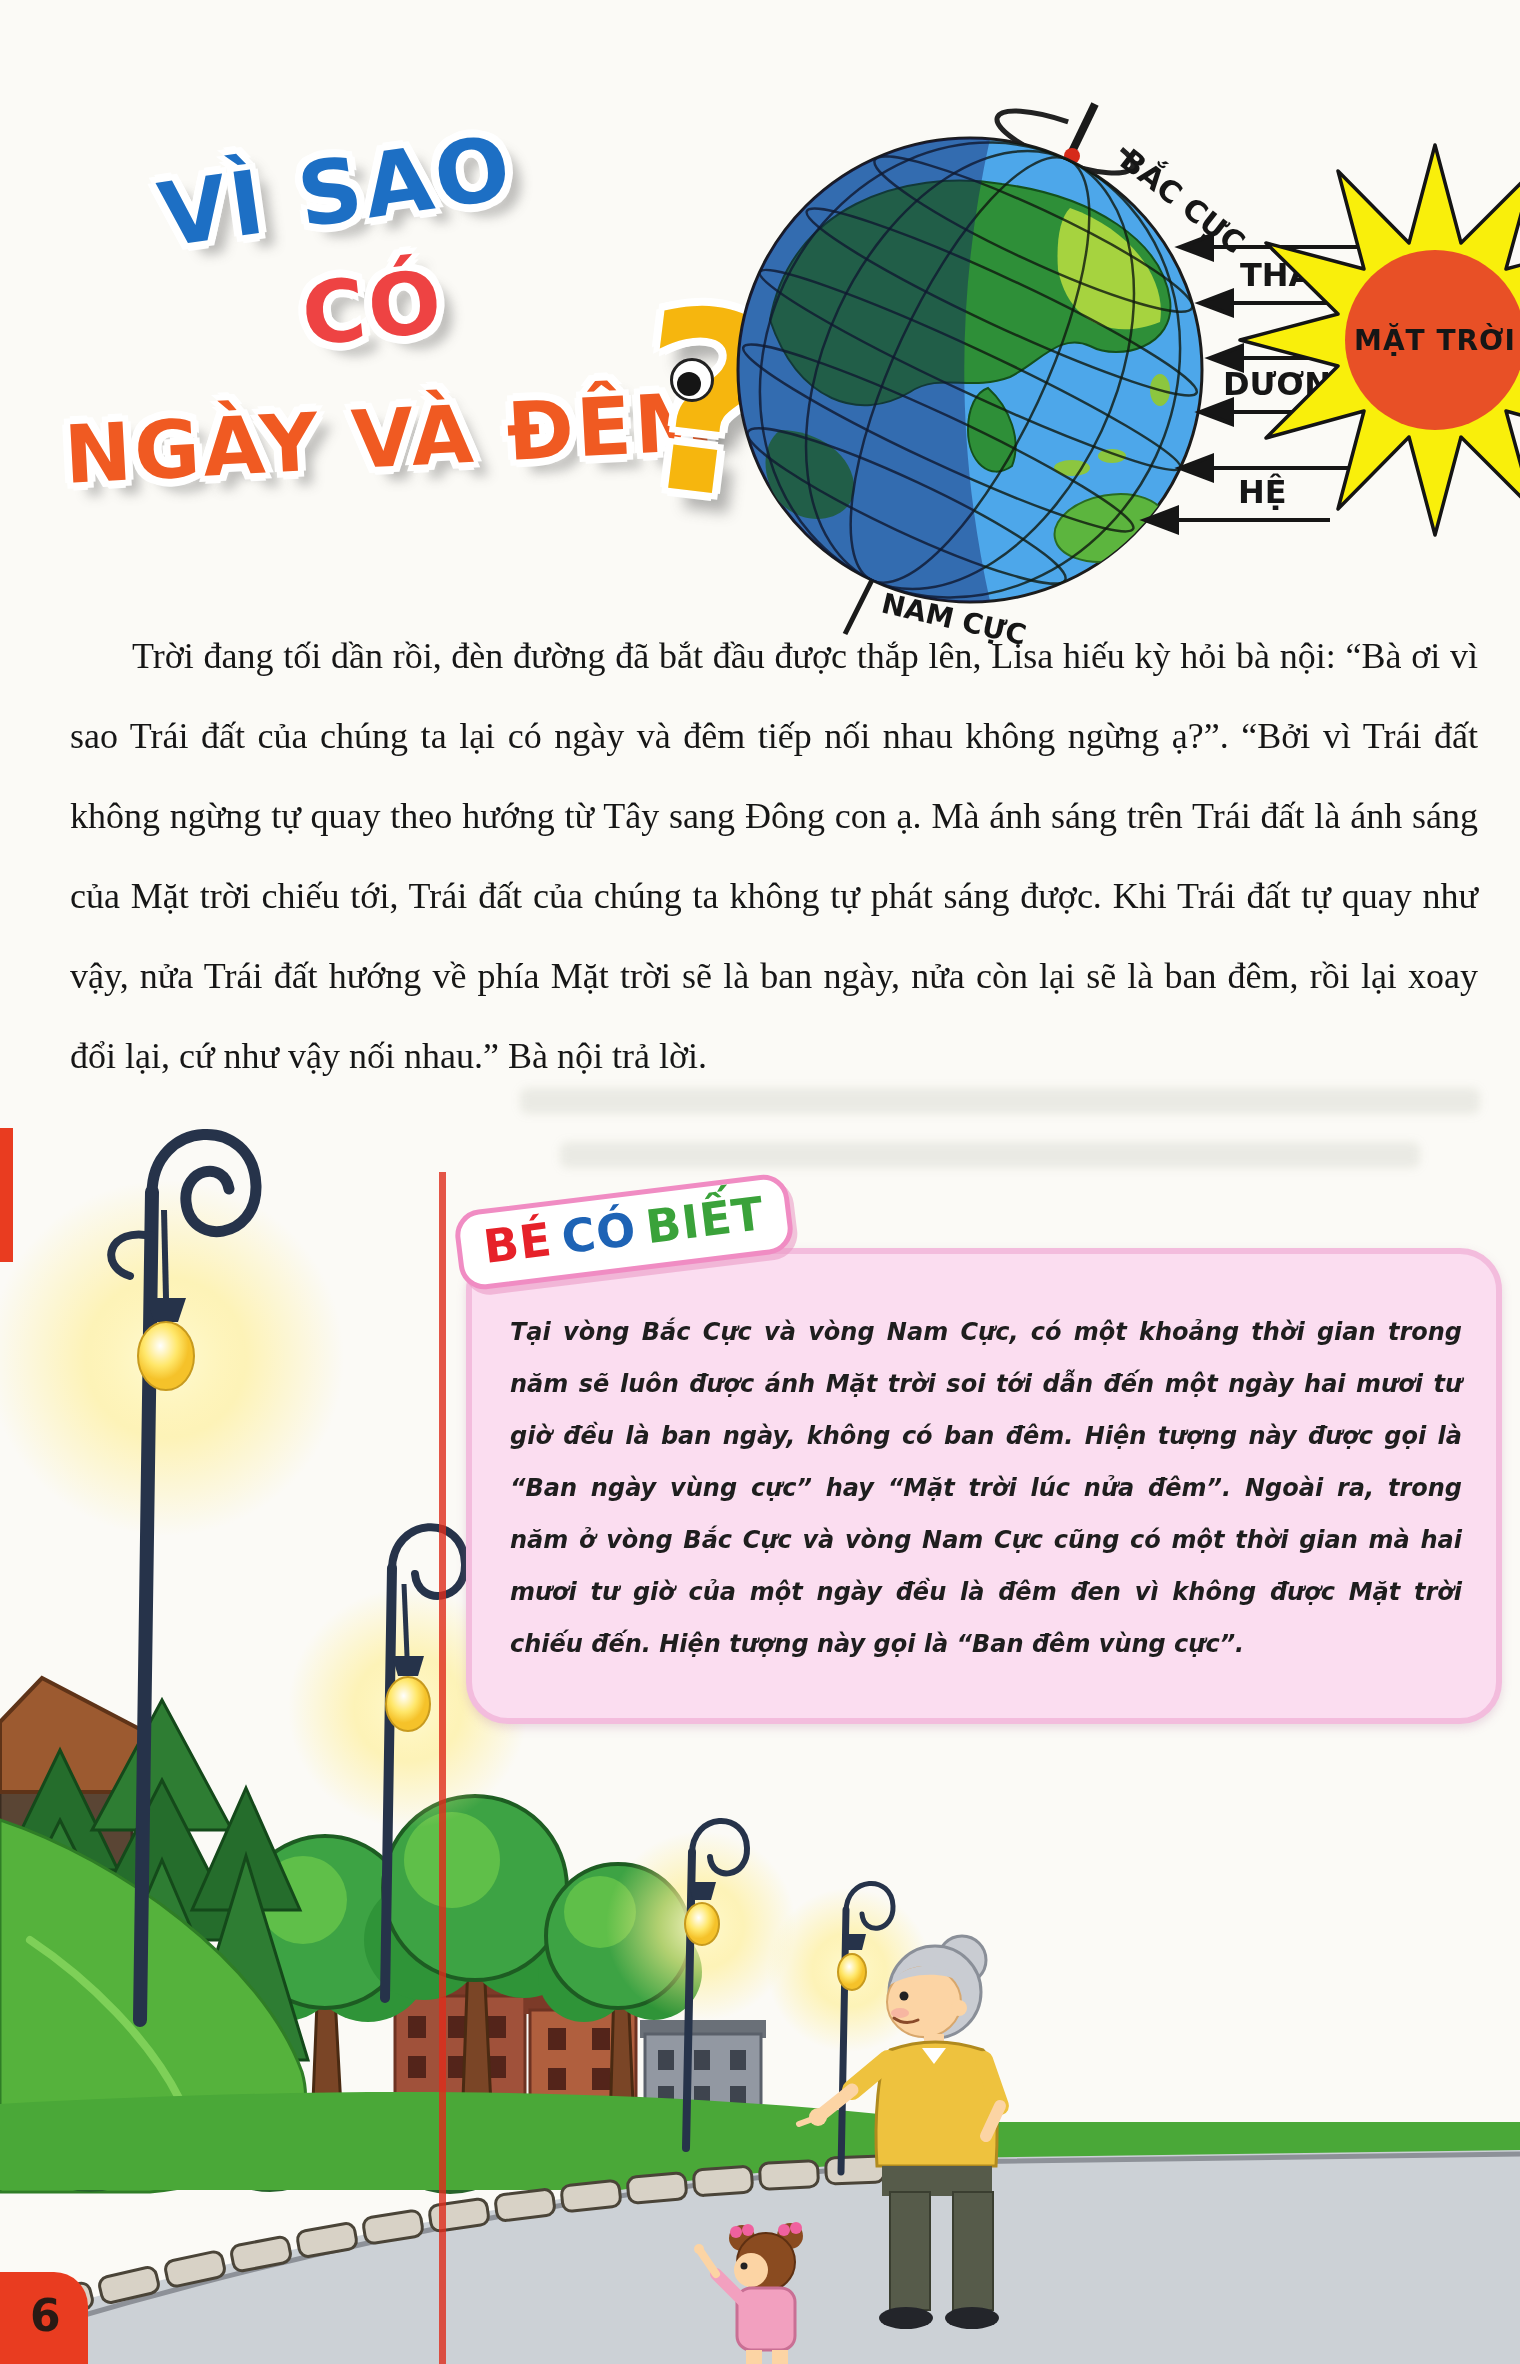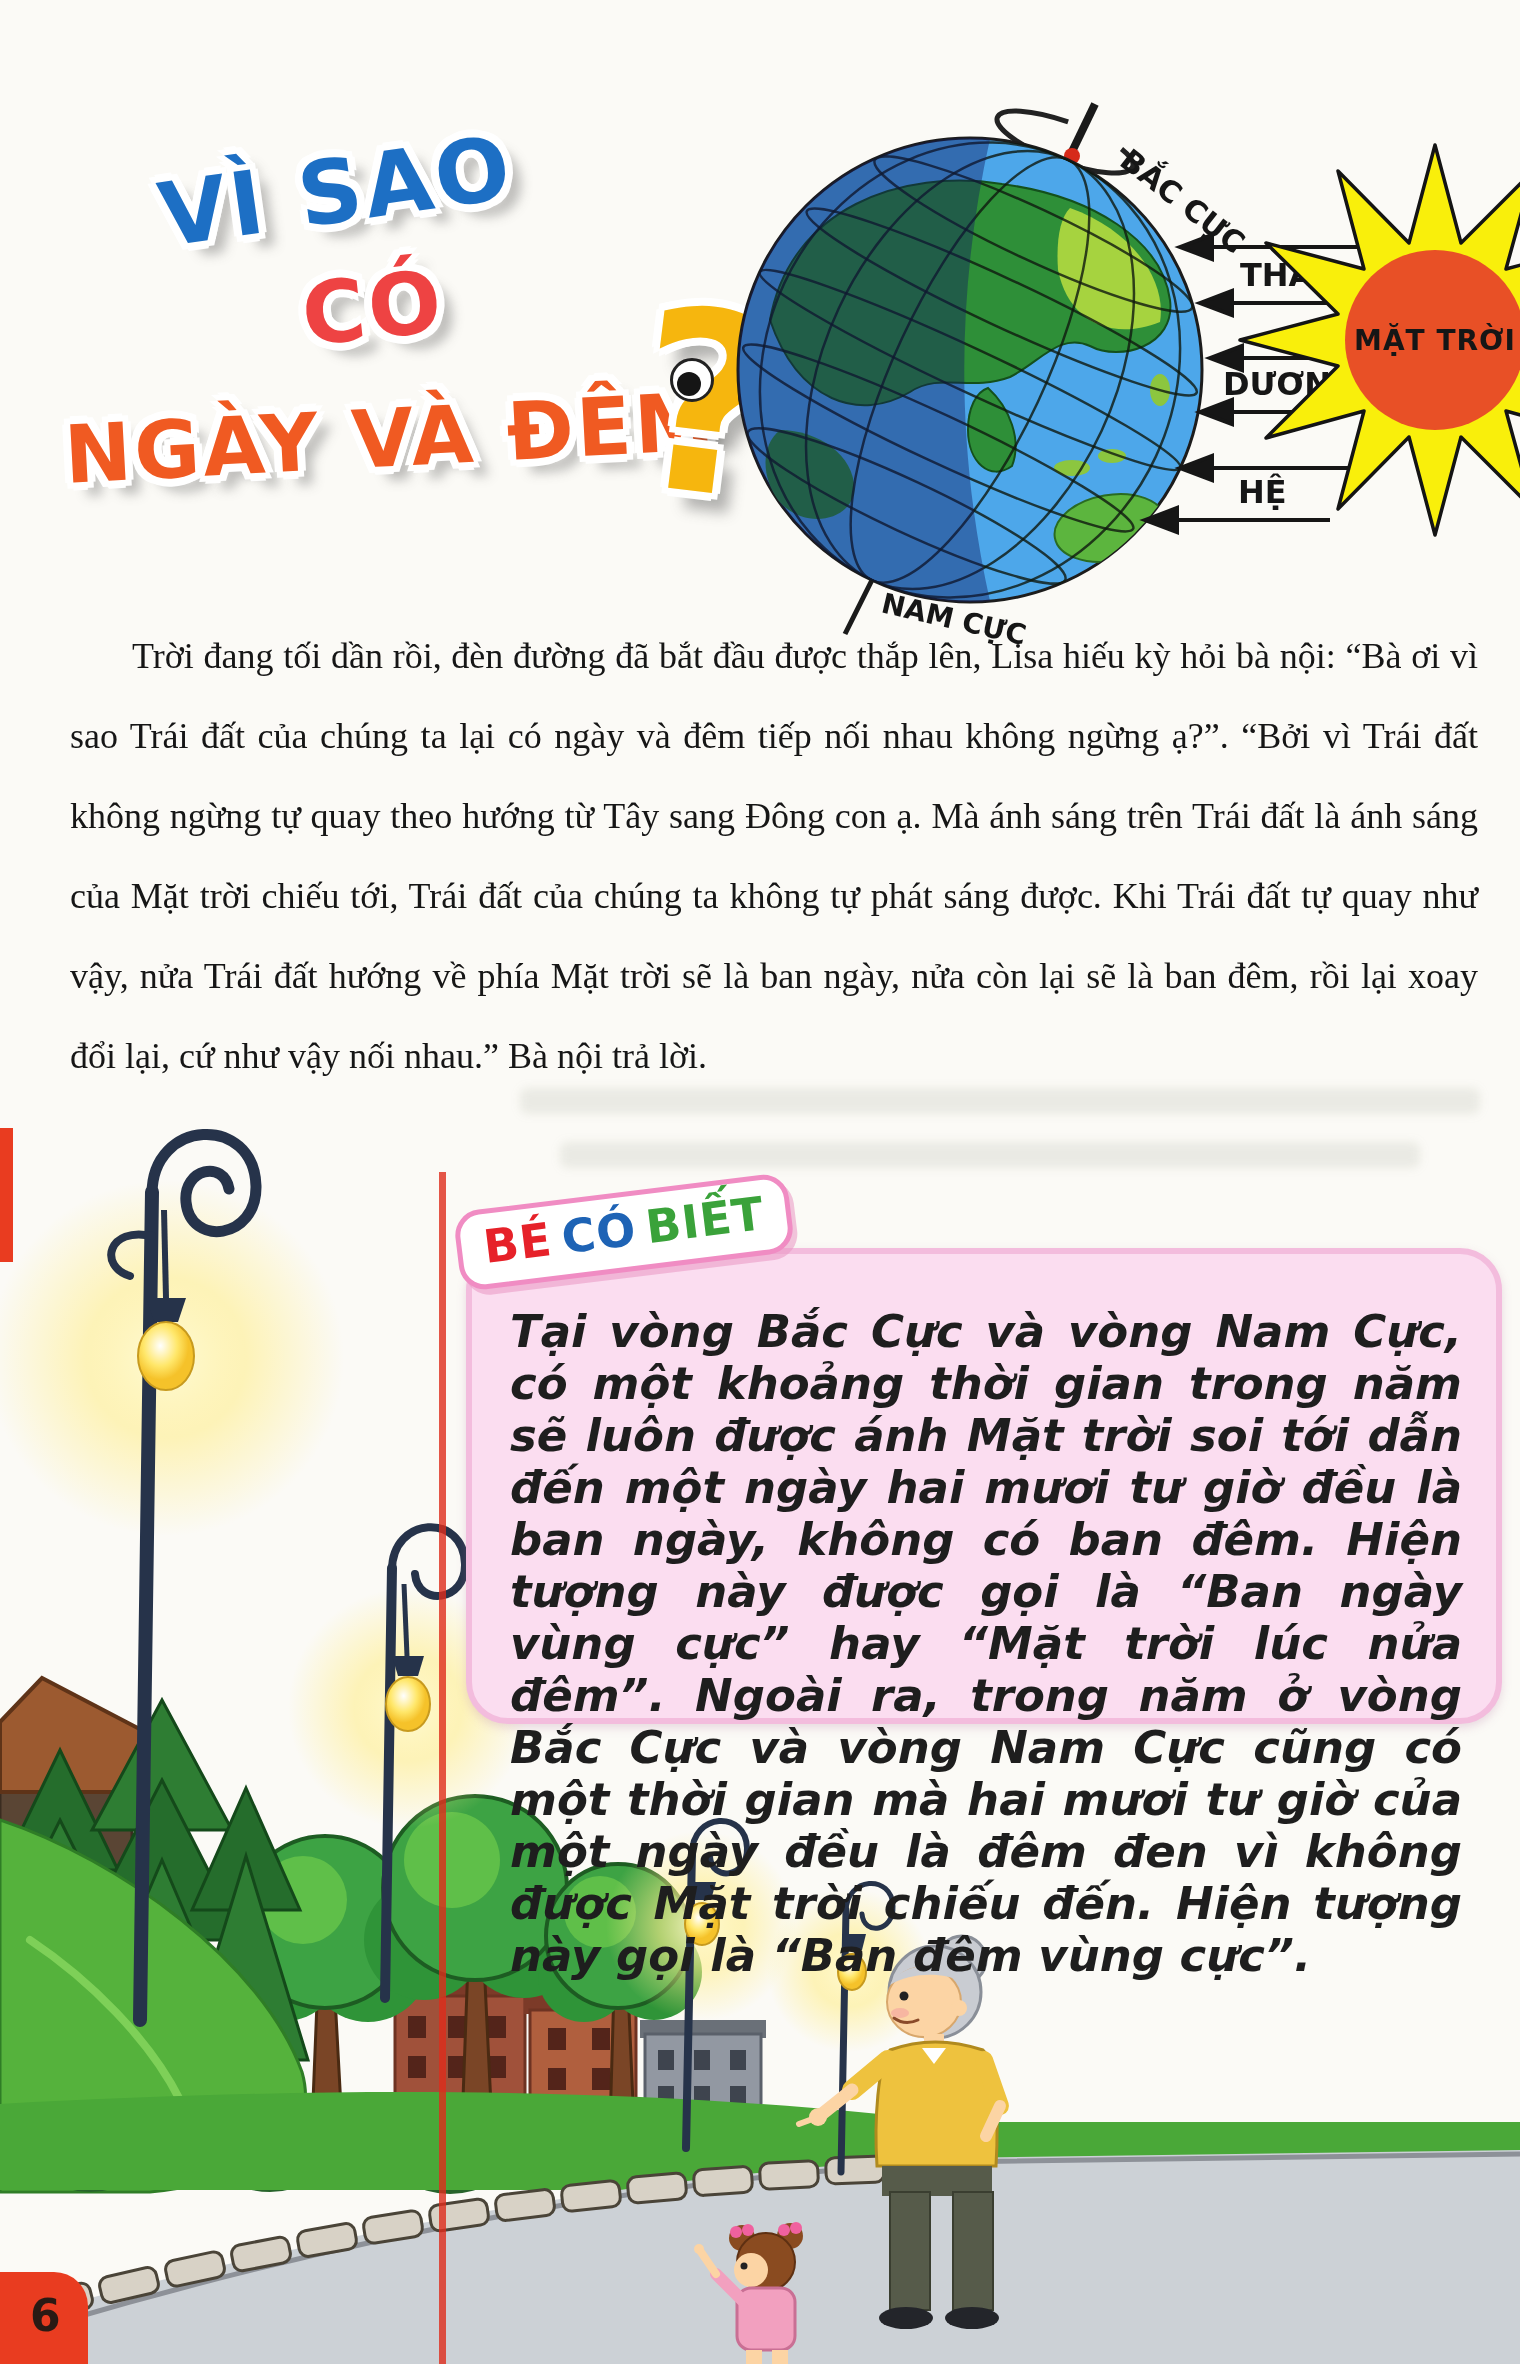--- a/index.html
+++ b/index.html
@@ -49,21 +49,21 @@
   
   .red-rule{position:absolute;left:439px;top:1172px;width:7px;height:1192px;
     background:rgba(223,44,28,.8);z-index:2;}
   .red-edge{position:absolute;left:0;top:1128px;width:13px;height:134px;background:#e93c20;z-index:2;}
 
   
   .factbox{position:absolute;left:466px;top:1248px;width:1036px;height:476px;z-index:5;
     background:#fbddf0;border:6px solid #f3bcdd;border-radius:42px;box-sizing:border-box;
     box-shadow:0 4px 10px rgba(180,120,160,.25);}
   .factbox-text{position:absolute;left:38px;right:34px;top:52px;
-    font-size:45px;line-height:52px;font-weight:bold;font-style:italic;color:#1e1e1e;
+    font-size:24px;line-height:52px;font-weight:bold;font-style:italic;color:#1e1e1e;
     text-align:justify;}
   .badge{position:absolute;left:-16px;top:-62px;z-index:6;transform:rotate(-7deg);
     background:#fff;border:5px solid #f08cc3;border-radius:26px;padding:6px 22px 10px 22px;
     box-shadow:4px 6px 0 rgba(233,150,195,.55);white-space:nowrap;}
   .badge span{font-size:46px;font-weight:bold;letter-spacing:1px;
     text-shadow:2px 2px 0 rgba(255,255,255,.9);}
   .badge .w0{color:#e62129;}
   .badge .w1{color:#1e63b5;margin-left:10px;}
   .badge .w2{color:#3aa23a;margin-left:10px;}
 

